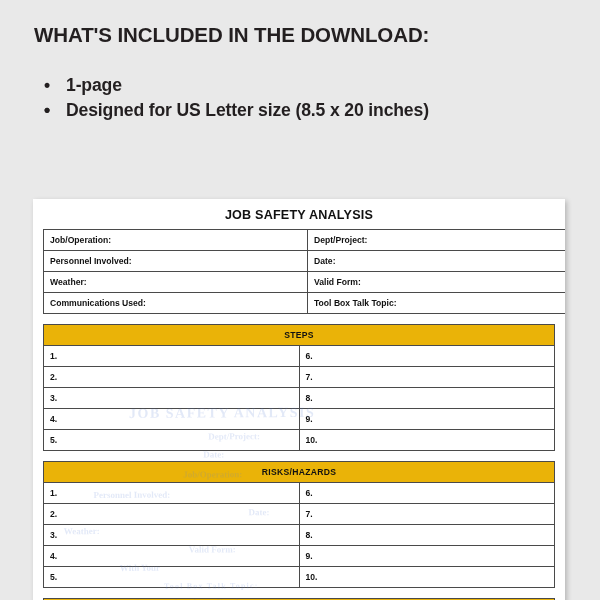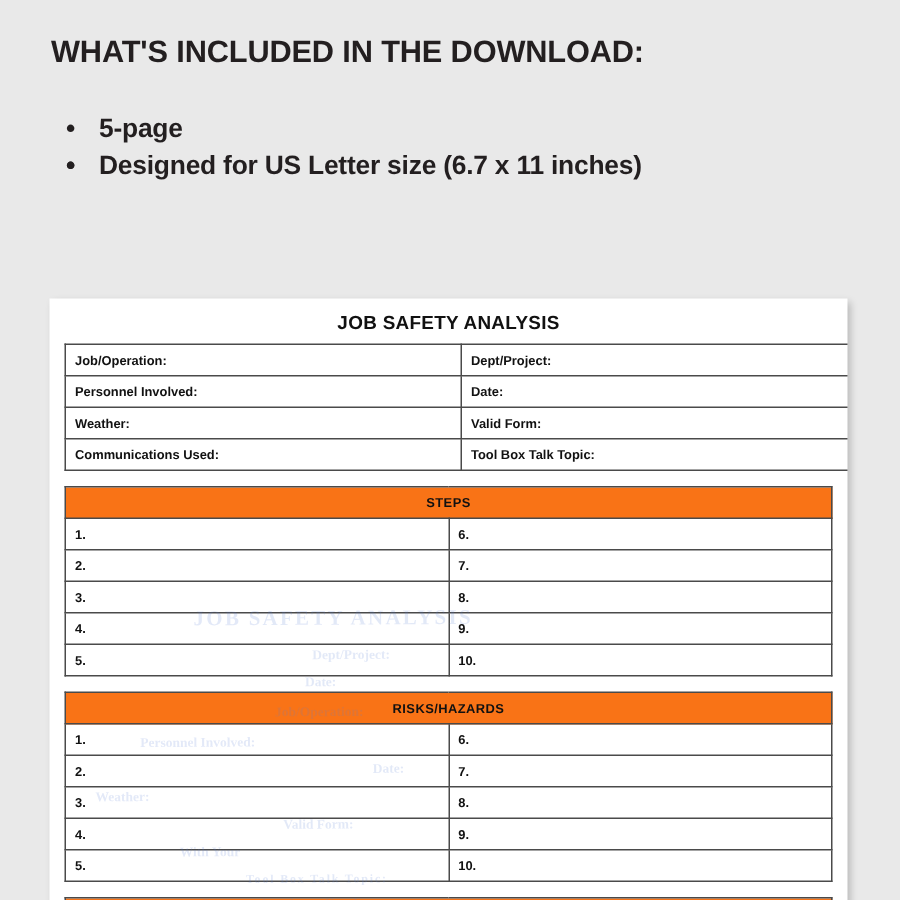--- a/index.html
+++ b/index.html
@@ -92,21 +92,21 @@
     font-weight: bold;
     color: #111;
     vertical-align: middle;
     line-height: 1;
   }
   .jsa-table td.colL { width: 257px; }
   .jsa-table td.colR { width: 255px; }
 
   .section-head {
     text-align: center;
-    background: #f97316;
+    background: #eab308;
     font-size: 8.8px;
     font-weight: bold;
     letter-spacing: 0.3px;
     padding-left: 0 !important;
   }
 
   .tbl-gap { height: 10px; }
 
   
   #watermark {
@@ -142,28 +142,28 @@
   .wm-j { left: 100px; top: 398px; font-size: 8px; letter-spacing: 1.5px; }
 </style>
 </head>
 <body>
 
 <div id="promo">
   <div id="promo-title">WHAT'S INCLUDED IN THE DOWNLOAD:</div>
   <ul id="promo-list">
     <li>
       <span class="bul">•</span>
-      <span>5-page</span>
+      <span>1-page</span>
     </li>
     <li>
       <span class="bul">•</span>
     </li>
     <li>
       <span class="bul">•</span>
-      <span>Designed for US Letter size (6.7 x 11 inches)</span>
+      <span>Designed for US Letter size (8.5 x 20 inches)</span>
     </li>
   </ul>
 </div>
 
 <div id="doc-page">
 
   <div id="watermark">
     <div class="wm-line wm-title">JOB SAFETY ANALYSIS</div>
     <div class="wm-line wm-a">Dept/Project:</div>
     <div class="wm-line wm-b">Date:</div>

